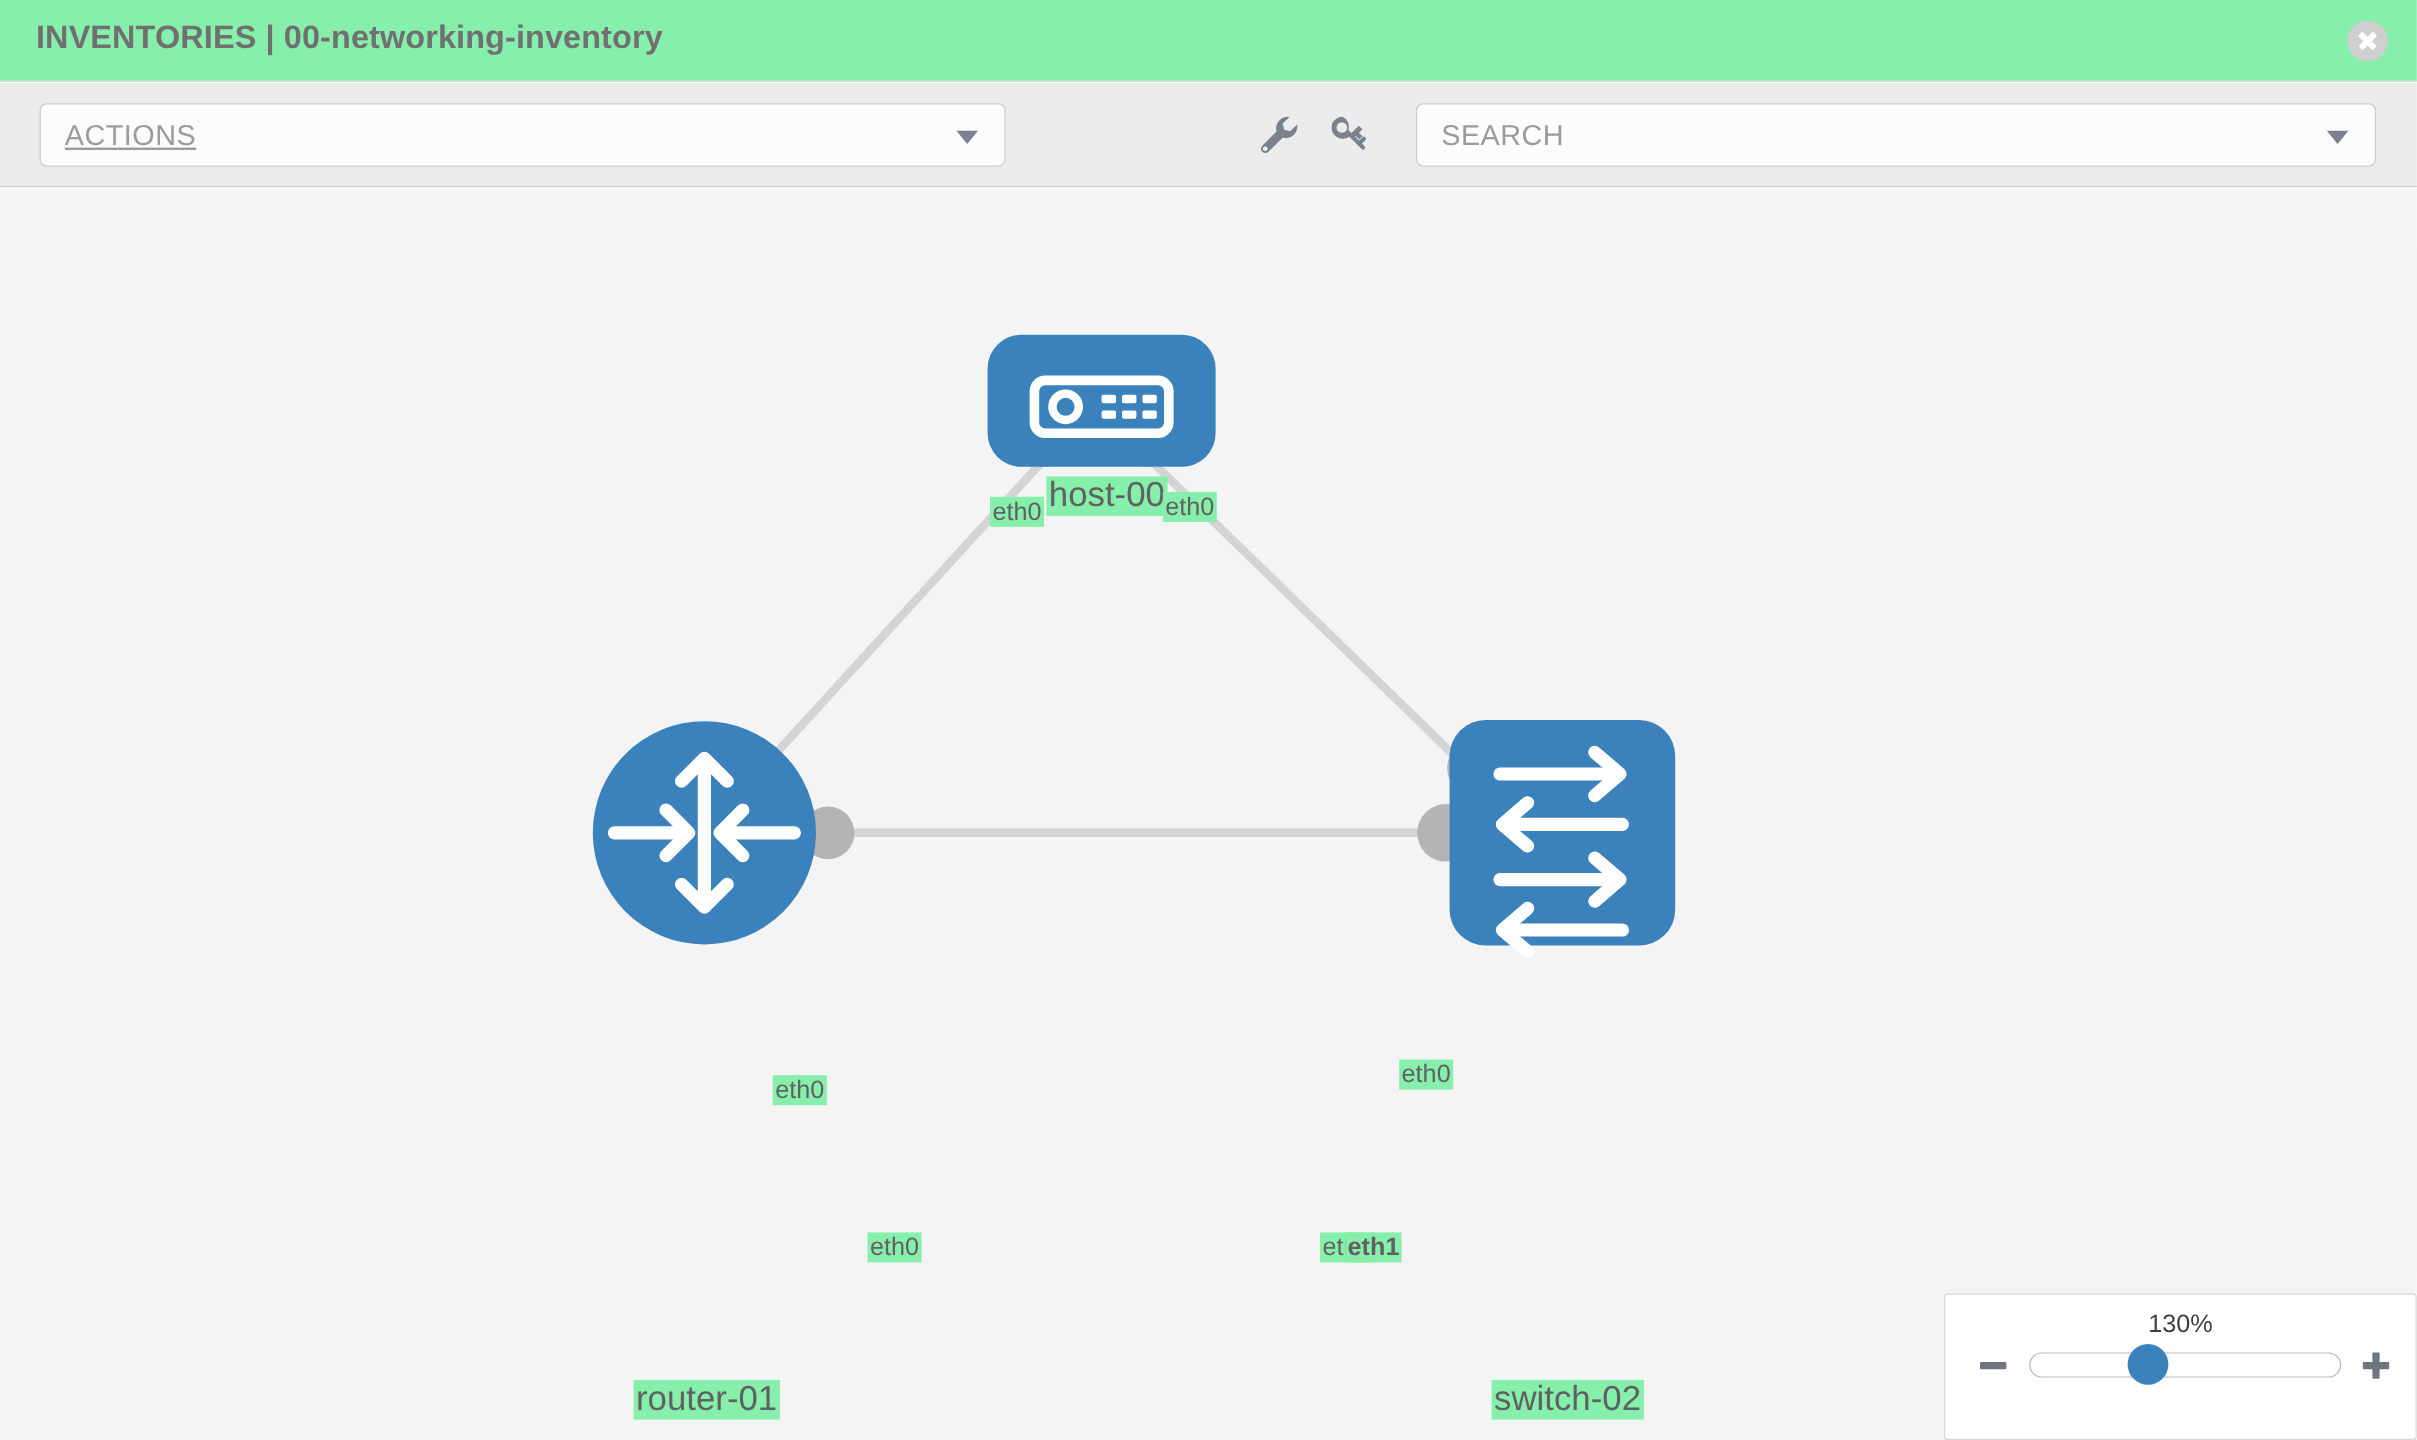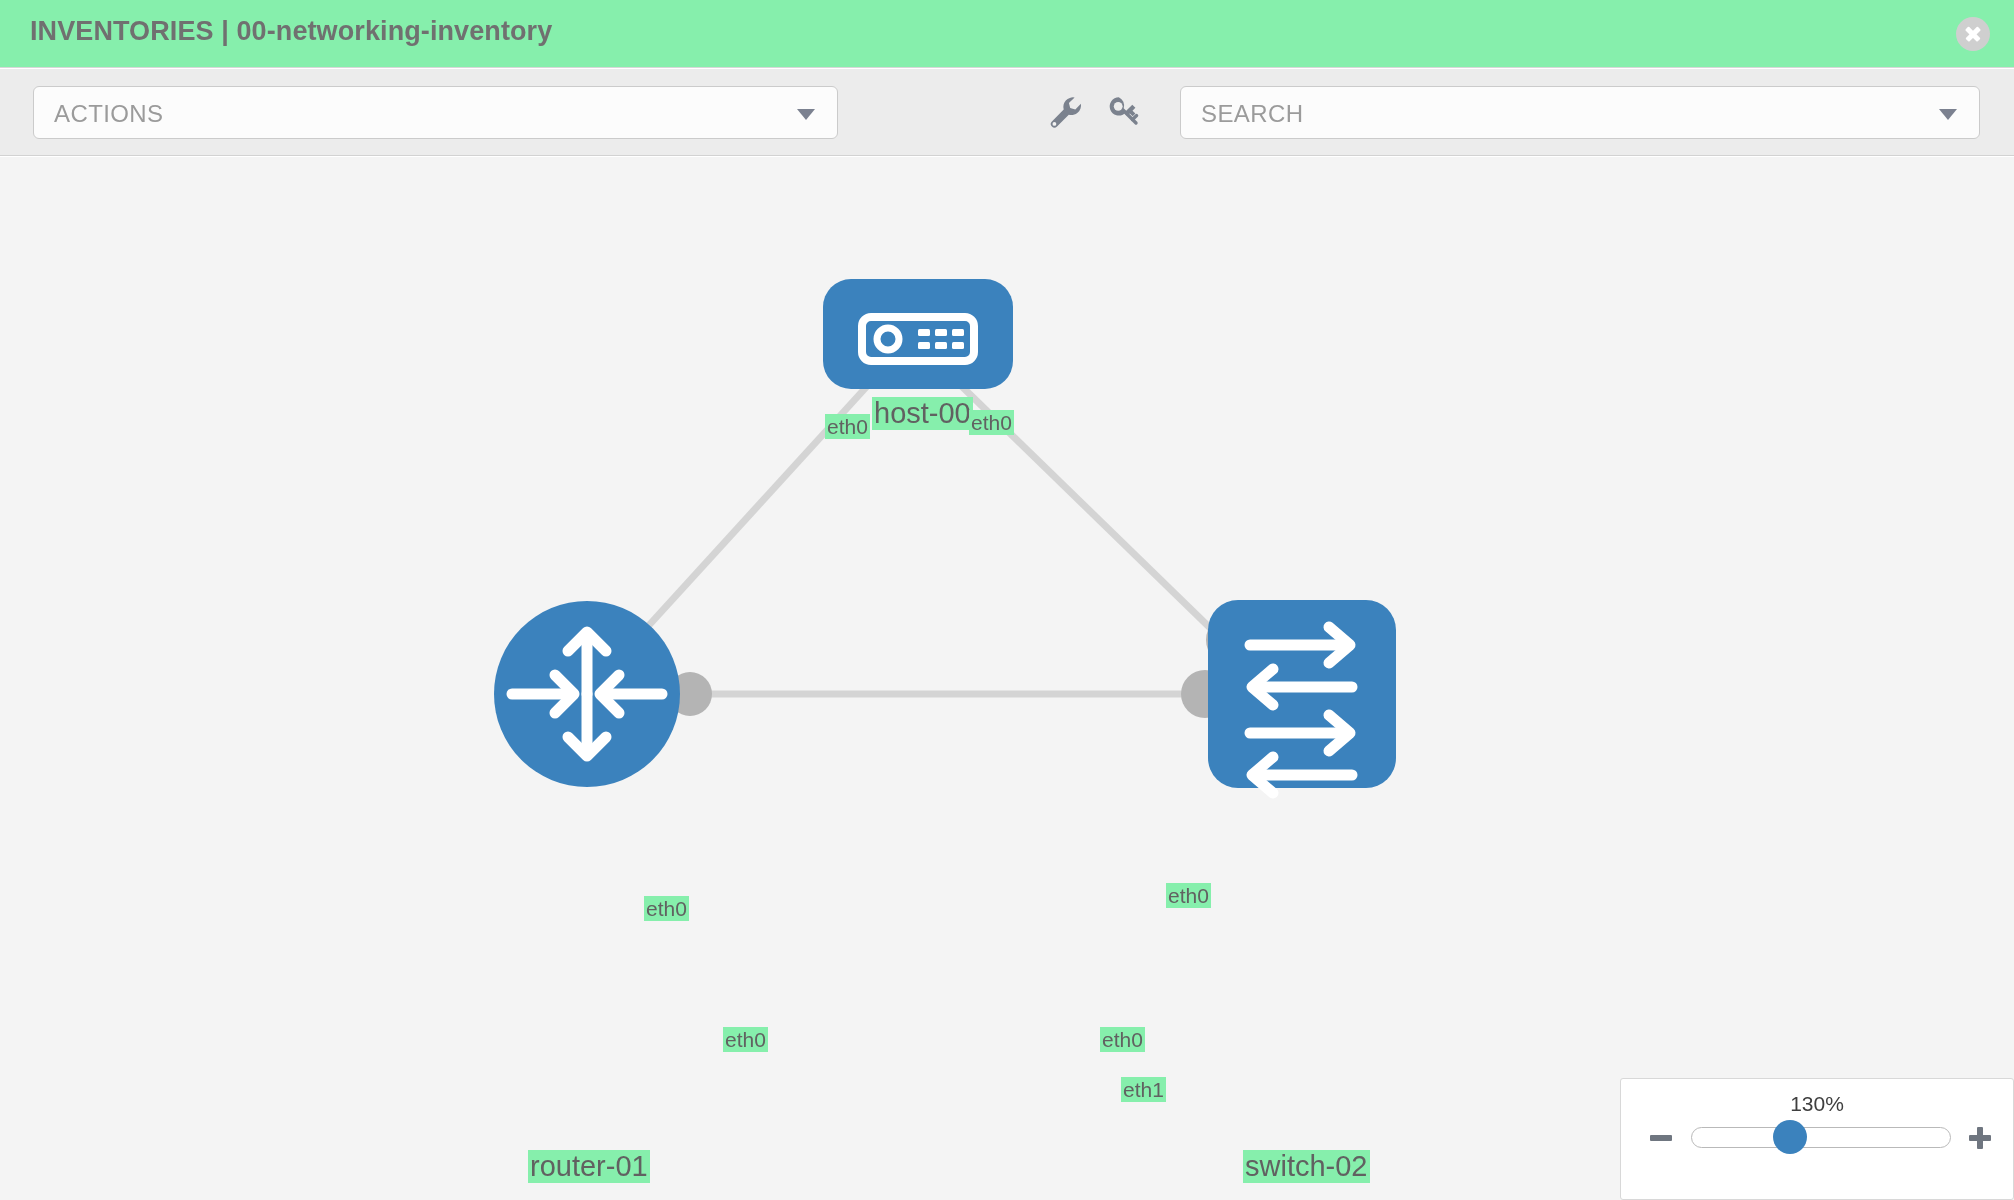--- a/index.html
+++ b/index.html
@@ -76,20 +76,21 @@
     cursor: pointer;
   }
   .actions-select .sel-label {
     position: absolute;
     left: 20px;
     top: 13px;
     font-size: 24px;
     color: #9b9b9b;
     letter-spacing: 0.4px;
     font-stretch: condensed;
+    text-decoration: underline;
   }
   .caret {
     position: absolute;
     right: 22px;
     top: 50%;
     margin-top: -4px;
     width: 0; height: 0;
     border-left: 9px solid transparent;
     border-right: 9px solid transparent;
     border-top: 11px solid #7b8190;
@@ -336,21 +337,21 @@
 
   <div class="lbl node-lbl" style="left:872px; top:240px;">host-00</div>
   <div class="lbl port-lbl" style="left:825px; top:257px;">eth0</div>
   <div class="lbl port-lbl" style="left:969px; top:253px;">eth0</div>
 
   <div class="lbl port-lbl" style="left:644px; top:739px;">eth0</div>
   <div class="lbl port-lbl" style="left:1166px; top:726px;">eth0</div>
 
   <div class="lbl port-lbl" style="left:723px; top:870px;">eth0</div>
   <div class="lbl port-lbl" style="left:1100px; top:870px;">eth0</div>
-  <div class="lbl port-lbl" style="left:1121px; top:920px;">eth1</div>
+  <div class="lbl port-lbl" style="left:1121px; top:870px;font-weight:bold;">eth1</div>
 
   <div class="lbl node-lbl" style="left:528px; top:993px;">router-01</div>
   <div class="lbl node-lbl" style="left:1243px; top:993px;">switch-02</div>
 
   <div class="zoom-panel" style="left:1620px; top:921px;">
     <div class="zoom-level">130%</div>
     <div class="zoom-minus"></div>
     <div class="zoom-track"></div>
     <div class="zoom-thumb"></div>
     <div class="zoom-plus"></div>

